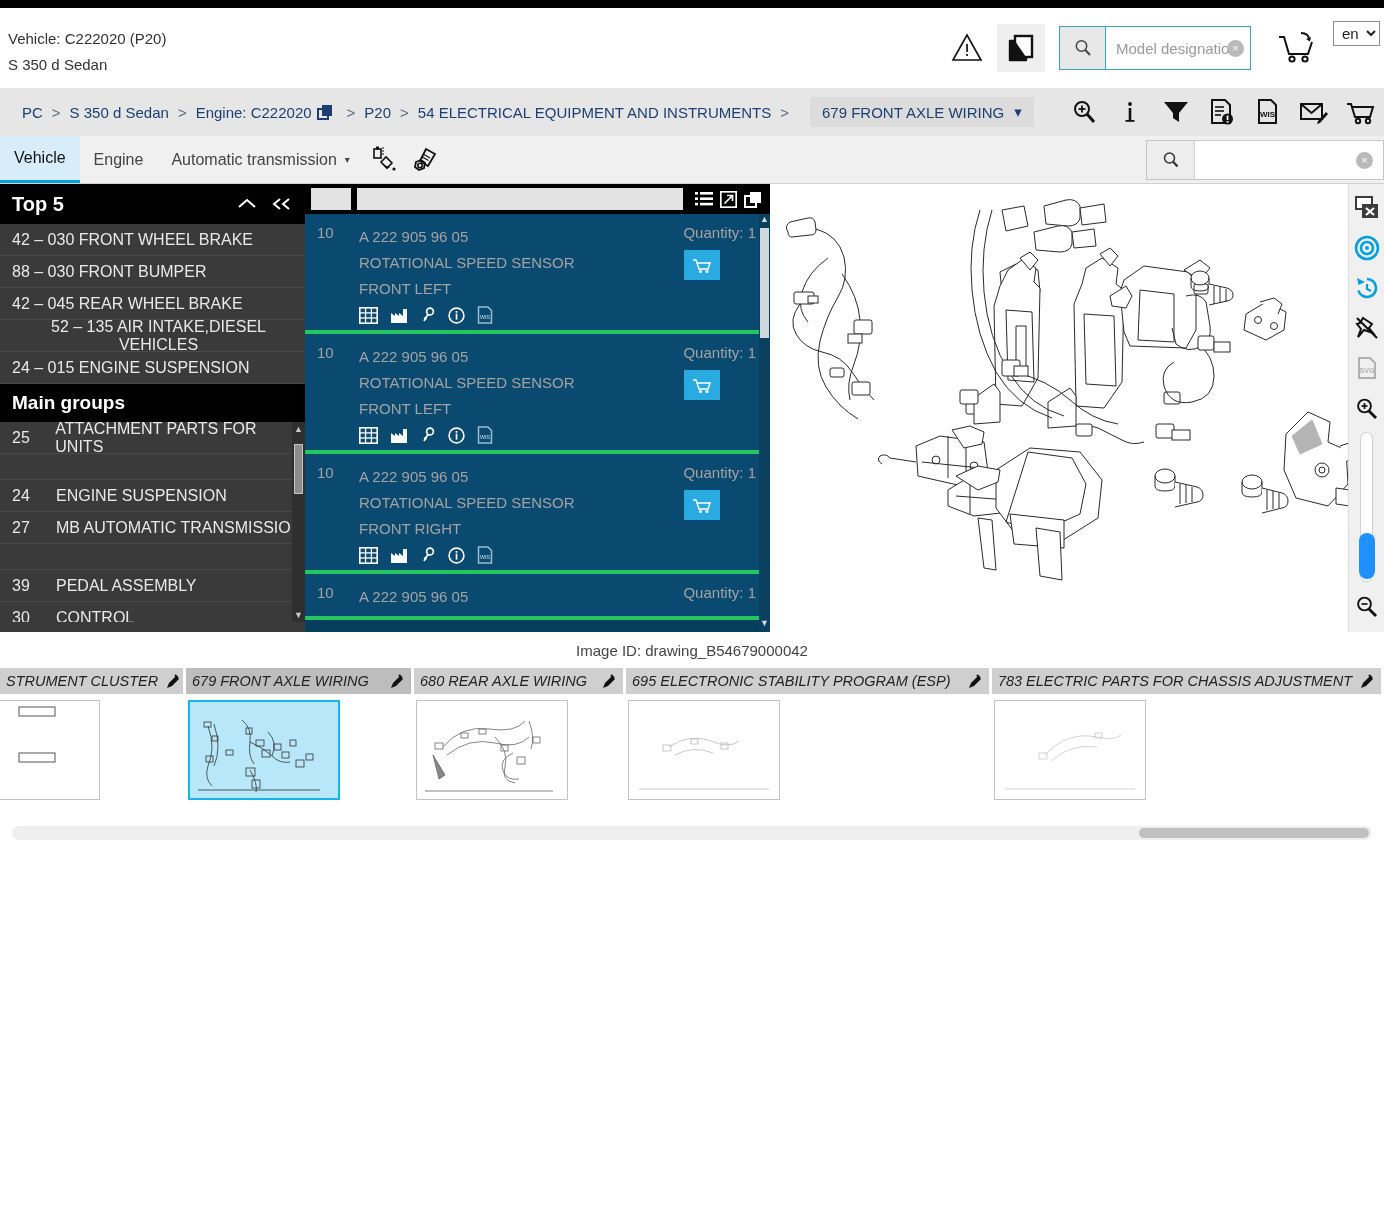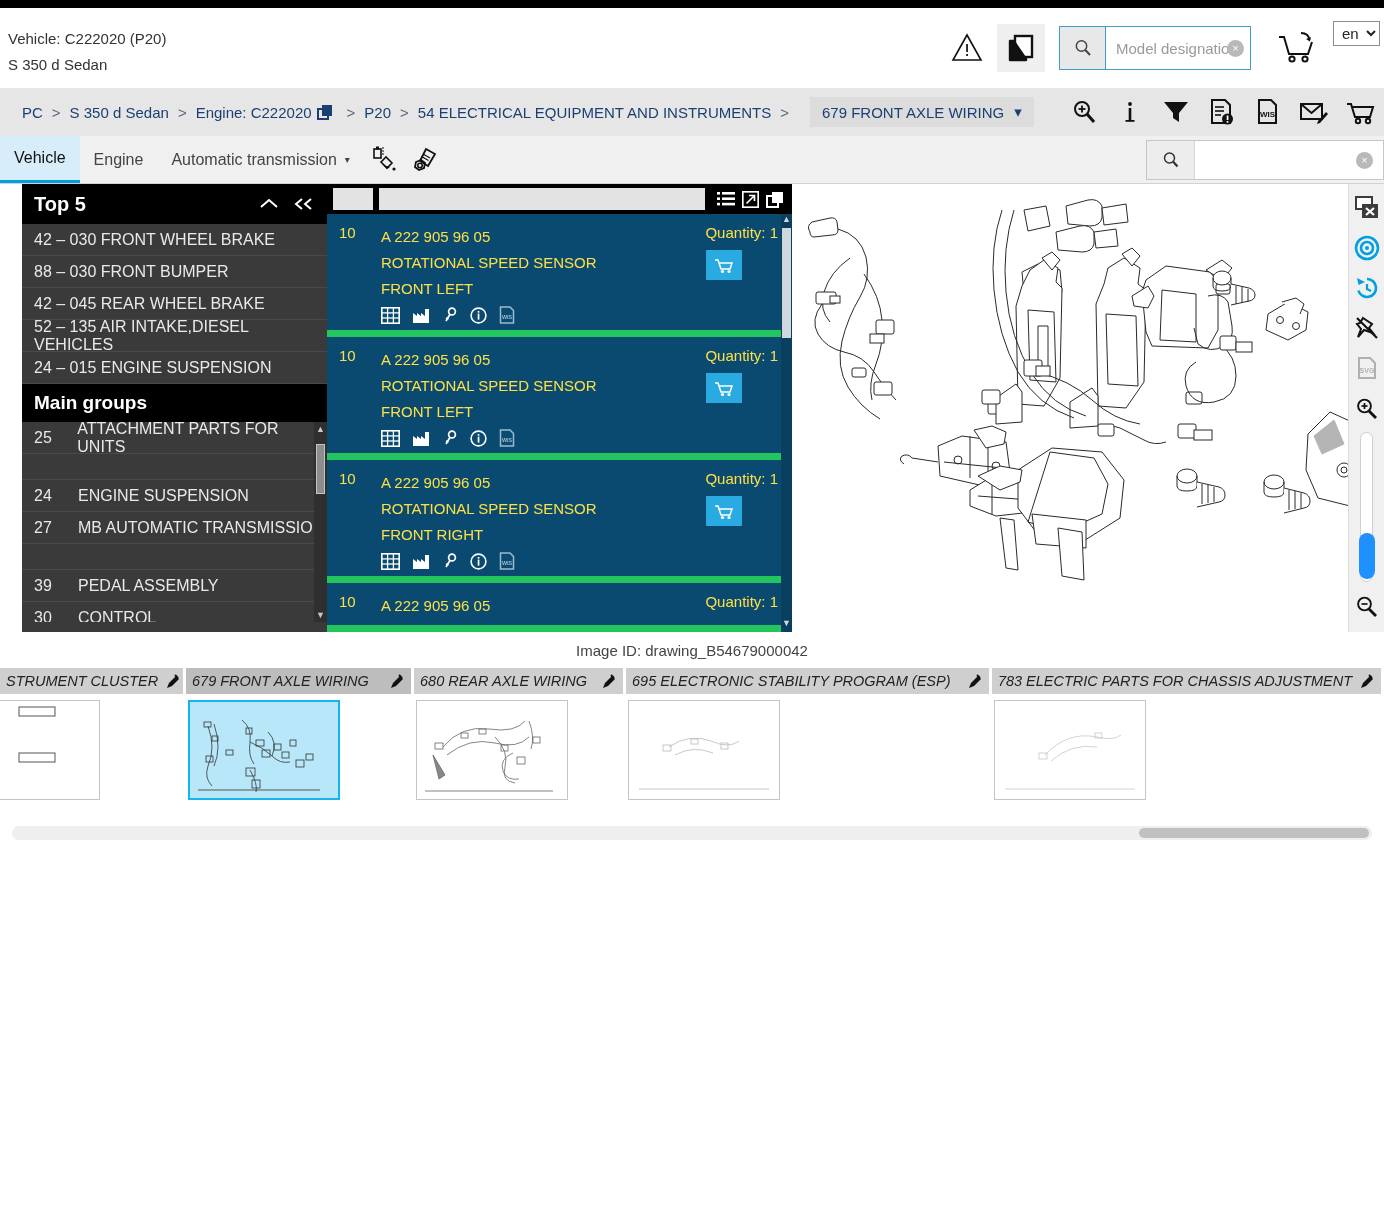--- a/index.html
+++ b/index.html
@@ -95,29 +95,29 @@
   }
   .topsearch .sbox { width: 48px; background:#ededed; border-right:1px solid #d5d5d5;
     display:flex; align-items:center; justify-content:center; }
   .topsearch .sinp { flex:1; position:relative; display:flex; align-items:center; padding: 0 8px; }
   .topsearch input { border:0; outline:0; width:100%; font-size:15px; font-family:"Liberation Sans",sans-serif; }
 
   
   .content { position: relative; height: 448px; display:flex; }
 
   
-  .leftpanel { width: 305px; background:#3a3a3a; color:#fff; position:relative;margin-left:22px; }
+  .leftpanel { width: 305px; background:#3a3a3a; color:#fff; position:relative; }
   .lp-head {
     background:#000; height: 40px; display:flex; align-items:center; justify-content:space-between;
     padding: 0 12px 0 12px; font-size: 20px; font-weight:bold;
   }
   .lp-head .hctrls { display:flex; gap: 14px; align-items:center; }
   .lp-row {
     height: 32px; display:flex; align-items:center; padding-left: 12px;
-    font-size: 16px; border-bottom: 1px solid #4a4a4a; color:#e9e9e9;
+    font-size: 16px; border-bottom: 1px solid #4a4a4a; color:#e9e9e9;text-align:center;
   }
   .lp-sub { background:#000; height: 38px; display:flex; align-items:center; padding-left:12px;
     font-size: 19px; font-weight: bold; }
   .mg-scroll { position:relative; height: 200px; overflow:hidden; }
   .mg-row {
     height: 32px; display:flex; align-items:center; padding-left: 12px;
     font-size: 16px; border-bottom: 1px solid #4a4a4a; color:#e9e9e9;
   }
   .mg-row .num { width: 44px; color:#e9e9e9; }
   .mg-spacer { height: 26px; border-bottom:1px solid #4a4a4a; }
@@ -129,22 +129,22 @@
   .mg-bar .thumb { position:absolute; top: 16px; left:2px; width:9px; height:50px; background:#8d8d8d; }
 
   
   .partspanel { width: 465px; background:#063e5e; position:relative; }
   .pp-head { background:#000; height: 30px; display:flex; align-items:center; padding: 0 6px; gap:6px; }
   .pp-head .cell1 { width: 40px; height: 22px; background:#e3e3e3; }
   .pp-head .cell2 { flex: 1; height: 22px; background:#e3e3e3; }
   .pp-head .hicons { display:flex; gap:7px; align-items:center; margin-left: 6px; padding-right:2px; }
   .pp-list { position:relative; height: 418px; overflow:hidden; }
   .part {
-    position:relative; padding: 10px 8px 6px 12px; border-bottom: 7px solid #22c55e;
-    background:#0a4a70; color:#fde047;
+    position:relative; padding: 10px 8px 6px 12px; border-bottom: 4px solid #22c55e;
+    background:#0a4a70; color:#a3a3a3;
   }
   .part .pnum { position:absolute; left: 12px; top: 10px; font-size: 15px; }
   .part .pbody { margin-left: 42px; }
   .part .pline { font-size: 15px; line-height: 26px; }
   .part .qty { position:absolute; right: 14px; top: 10px; font-size: 15px; }
   .part .cartbtn {
     position:absolute; right: 50px; top: 36px; width: 36px; height: 30px; background:#29abe2;
     display:flex; align-items:center; justify-content:center;
   }
   .part .picons { display:flex; gap: 12px; align-items:center; margin-top: 4px; }

